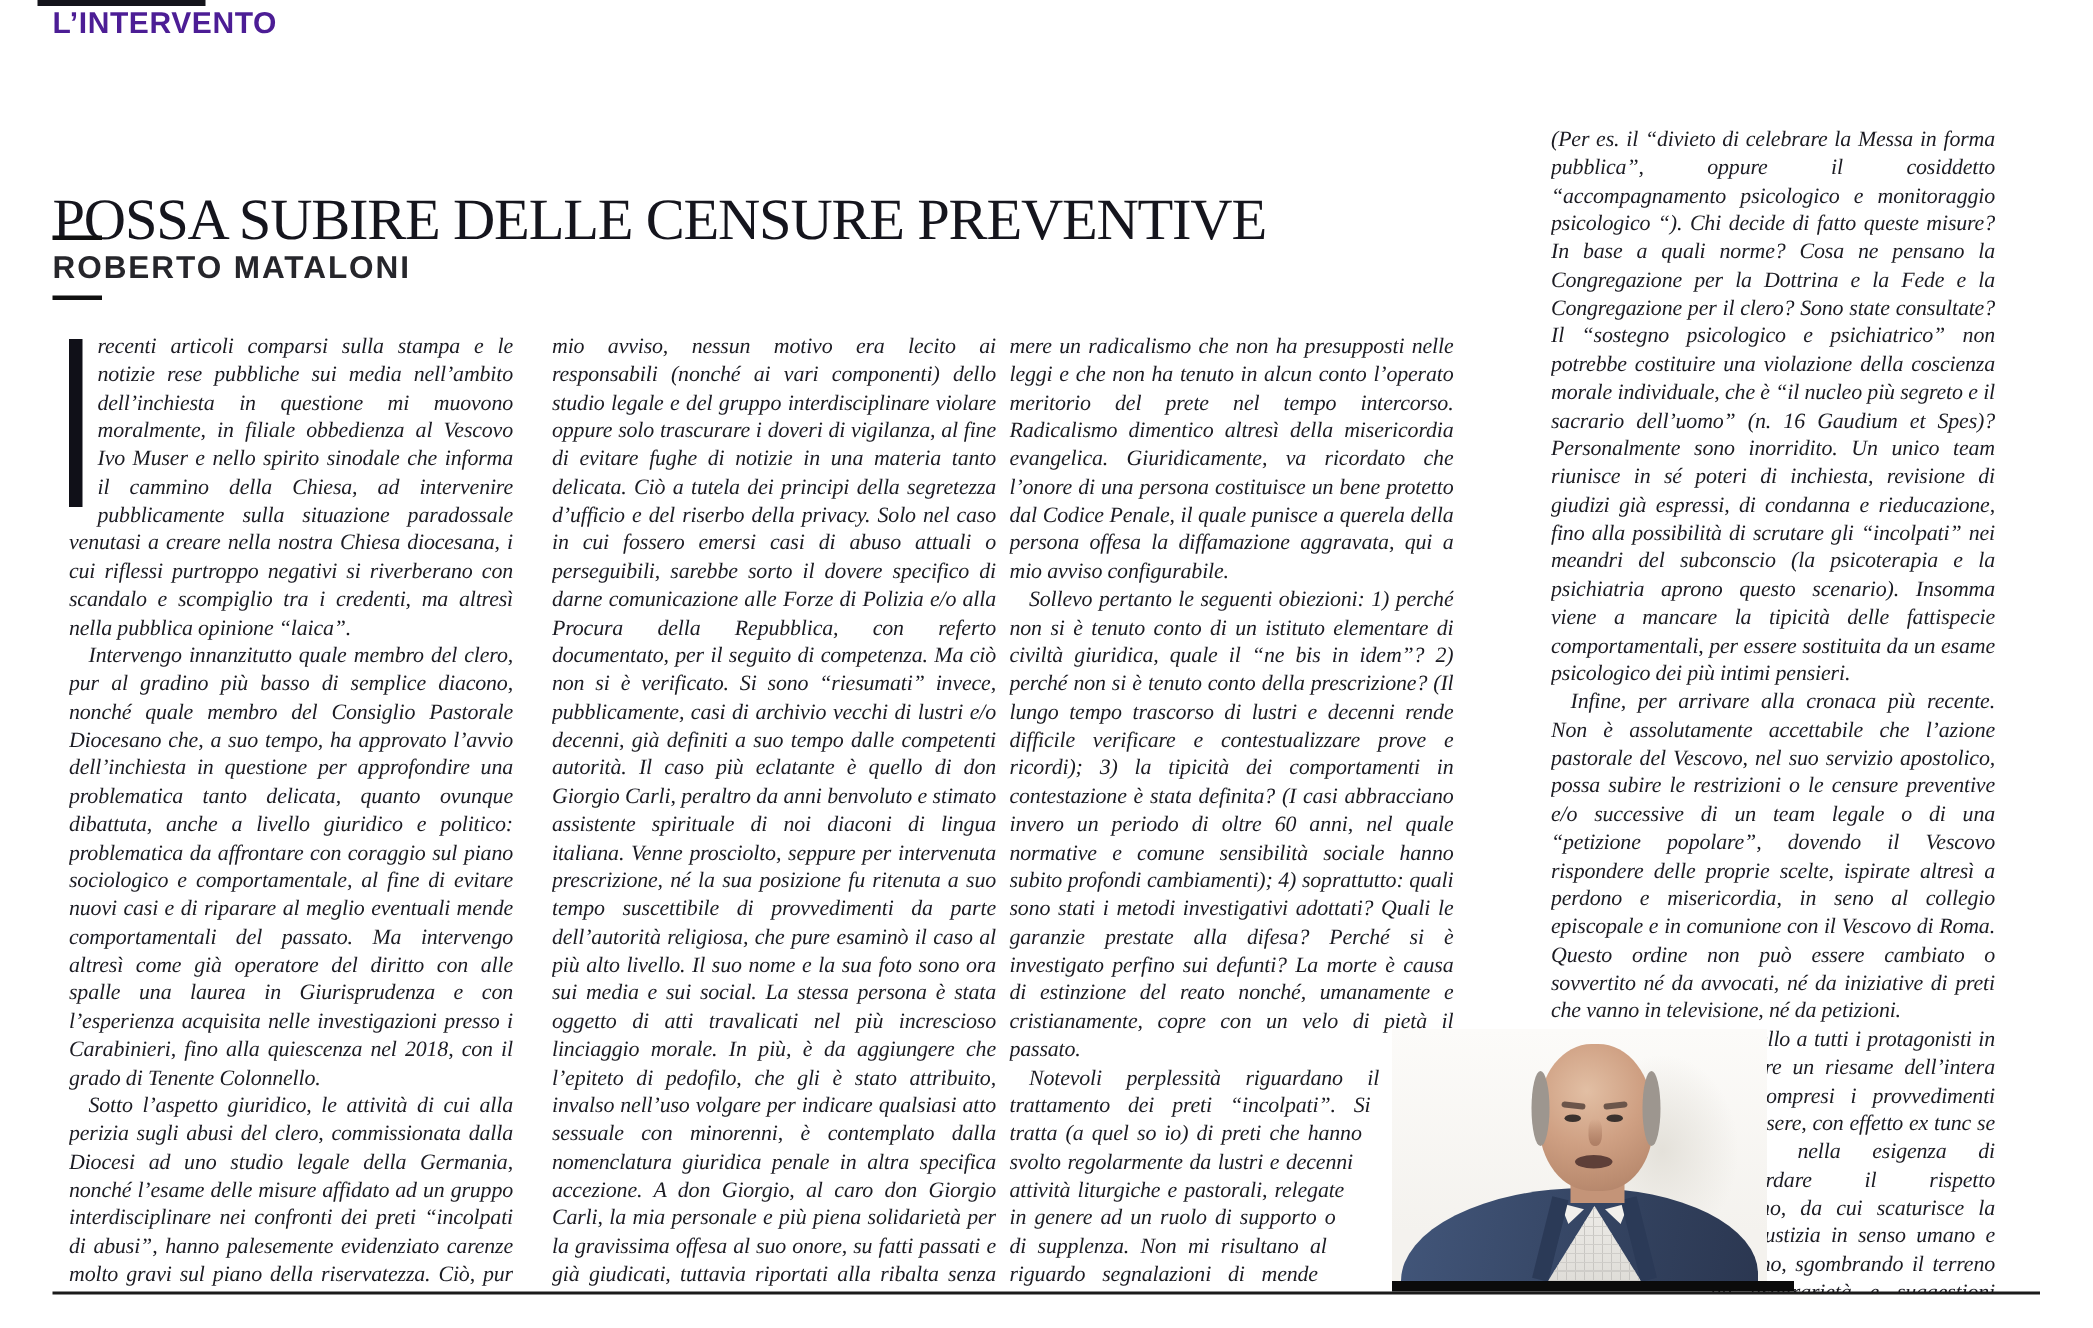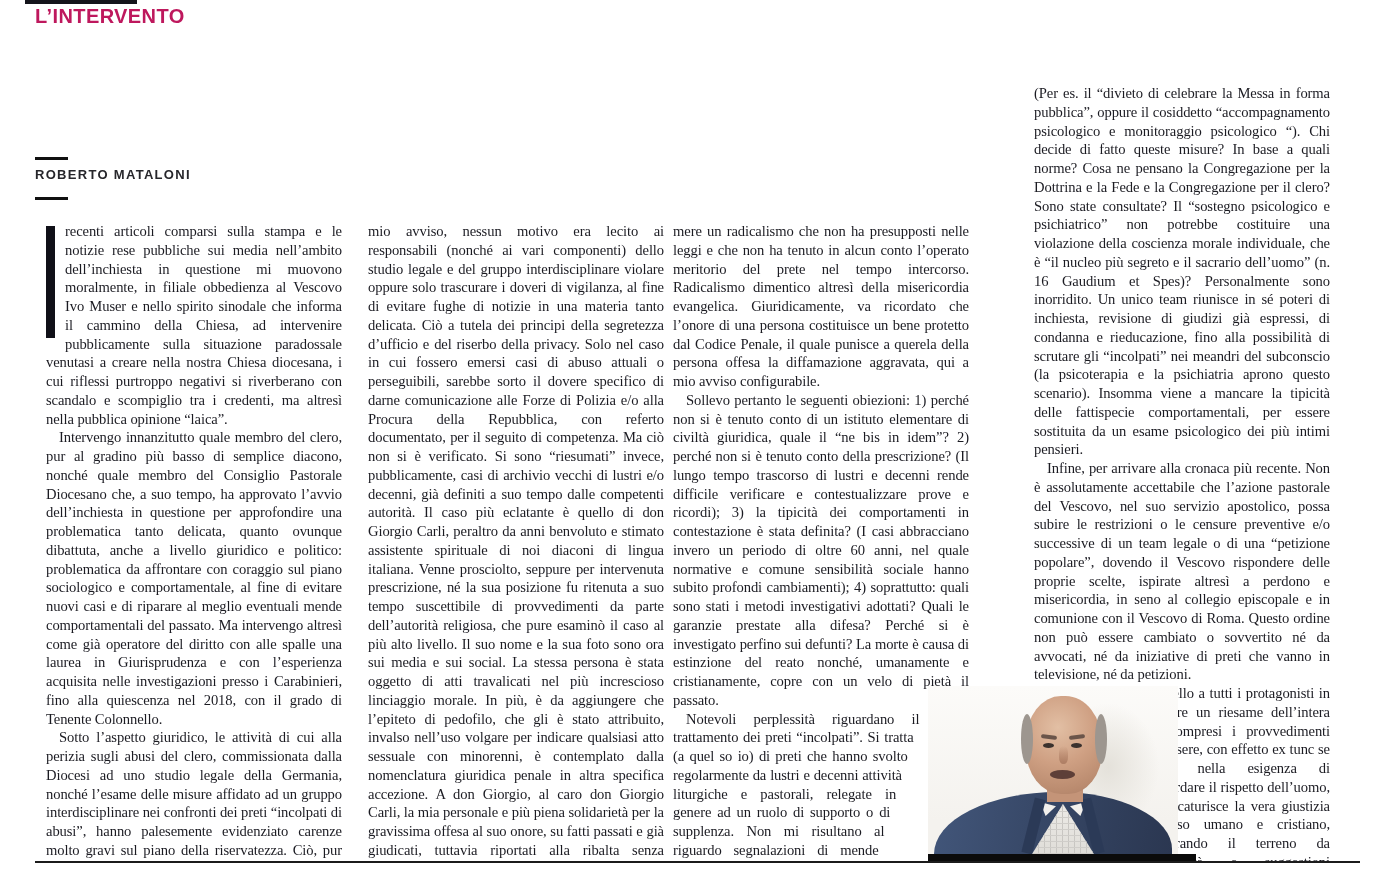--- a/index.html
+++ b/index.html
@@ -2,35 +2,35 @@
 <html lang="it"><head>
 <meta charset="utf-8">
 <style>
   html,body{margin:0;padding:0;background:#ffffff;}
   .page{position:relative;width:1395px;height:885px;background:#ffffff;overflow:hidden;
         font-family:"Liberation Serif",serif;color:#1b1b22;}
 
   .topbar{position:absolute;left:25px;top:0;width:112px;height:4px;background:#14141b;}
 
   .kicker{position:absolute;left:35px;top:5px;font-family:"Liberation Sans",sans-serif;
-          font-weight:700;font-size:20px;letter-spacing:.4px;color:#be185d;}
+          font-weight:700;font-size:20px;letter-spacing:.4px;color:#4c1d95;}
 
   .headline{position:absolute;left:35px;top:64px;width:1005px;
             font-family:"Liberation Serif",serif;font-weight:400;
             font-size:39px;line-height:38px;letter-spacing:-.8px;color:#15151d;}
 
   .byrule{position:absolute;left:35px;width:33px;height:3px;background:#101010;}
   .byrule.top{top:157px;}
   .byrule.bot{top:197px;}
   .byname{position:absolute;left:35px;top:167px;font-family:"Liberation Sans",sans-serif;
-          font-weight:700;font-size:13px;letter-spacing:1.3px;color:#26262b;}
+          font-weight:700;font-size:21px;letter-spacing:1.3px;color:#26262b;}
 
   .col{position:absolute;width:296px;top:222px;height:640px;overflow:hidden;
        font-size:14.6px;line-height:18.75px;text-align:justify;letter-spacing:-.1px;
-       color:#1b1b22;hyphens:auto;}
+       color:#1b1b22;hyphens:auto;font-style:italic;}
   .col1{left:46px;}
   .col2{left:368px;}
   .col3{left:673px;}
   .col4{left:1034px;top:84px;height:778px;}
   .col p{margin:0;}
   .col p.ind{text-indent:13px;}
 
   .dropcap{float:left;width:9px;height:112px;margin:4px 10px 0 0;background:#101018;
            overflow:hidden;color:transparent;font-size:1px;}
 
@@ -82,20 +82,21 @@
 </head>
 <body>
 
 <div class="page">
 
   <div class="topbar"></div>
 
   <div class="kicker">L’INTERVENTO</div>
 
   <h1 class="headline"><br>
+    <span>POSSA SUBIRE DELLE CENSURE PREVENTIVE</span>
   </h1>
 
   <div class="byrule top"></div>
   <div class="byname">ROBERTO MATALONI</div>
   <div class="byrule bot"></div>
 
   <div class="col col1">
     <p><span class="dropcap">I</span><span>recenti articoli comparsi sulla stampa e le notizie rese pubbliche sui media nell’ambito dell’inchiesta in questione mi muovono moralmente, in filiale obbedienza al Vescovo Ivo Muser e nello spirito sinodale che informa il cammino della Chiesa, ad intervenire pubblicamente sulla situazione paradossale venutasi a creare nella nostra Chiesa diocesana, i cui riflessi purtroppo negativi si riverberano con scandalo e scompiglio tra i credenti, ma altresì nella pubblica opinione “laica”.</span></p>
     <p class="ind">Intervengo innanzitutto quale membro del clero, pur al gradino più basso di semplice diacono, nonché quale membro del Consiglio Pastorale Diocesano che, a suo tempo, ha approvato l’avvio dell’inchiesta in questione per approfondire una problematica tanto delicata, quanto ovunque dibattuta, anche a livello giuridico e politico: problematica da affrontare con coraggio sul piano sociologico e comportamentale, al fine di evitare nuovi casi e di riparare al meglio eventuali mende comportamentali del passato. Ma intervengo altresì come già operatore del diritto con alle spalle una laurea in Giurisprudenza e con l’esperienza acquisita nelle investigazioni presso i Carabinieri, fino alla quiescenza nel 2018, con il grado di Tenente Colonnello.</p>
     <p class="ind">Sotto l’aspetto giuridico, le attività di cui alla perizia sugli abusi del clero, commissionata dalla Diocesi ad uno studio legale della Germania, nonché l’esame delle misure affidato ad un gruppo interdisciplinare nei confronti dei preti “incolpati di abusi”, hanno palesemente evidenziato carenze molto gravi sul piano della riservatezza. Ciò, pur ammettendo che si sia trattato di un malinteso senso di trasparenza. A</p>

